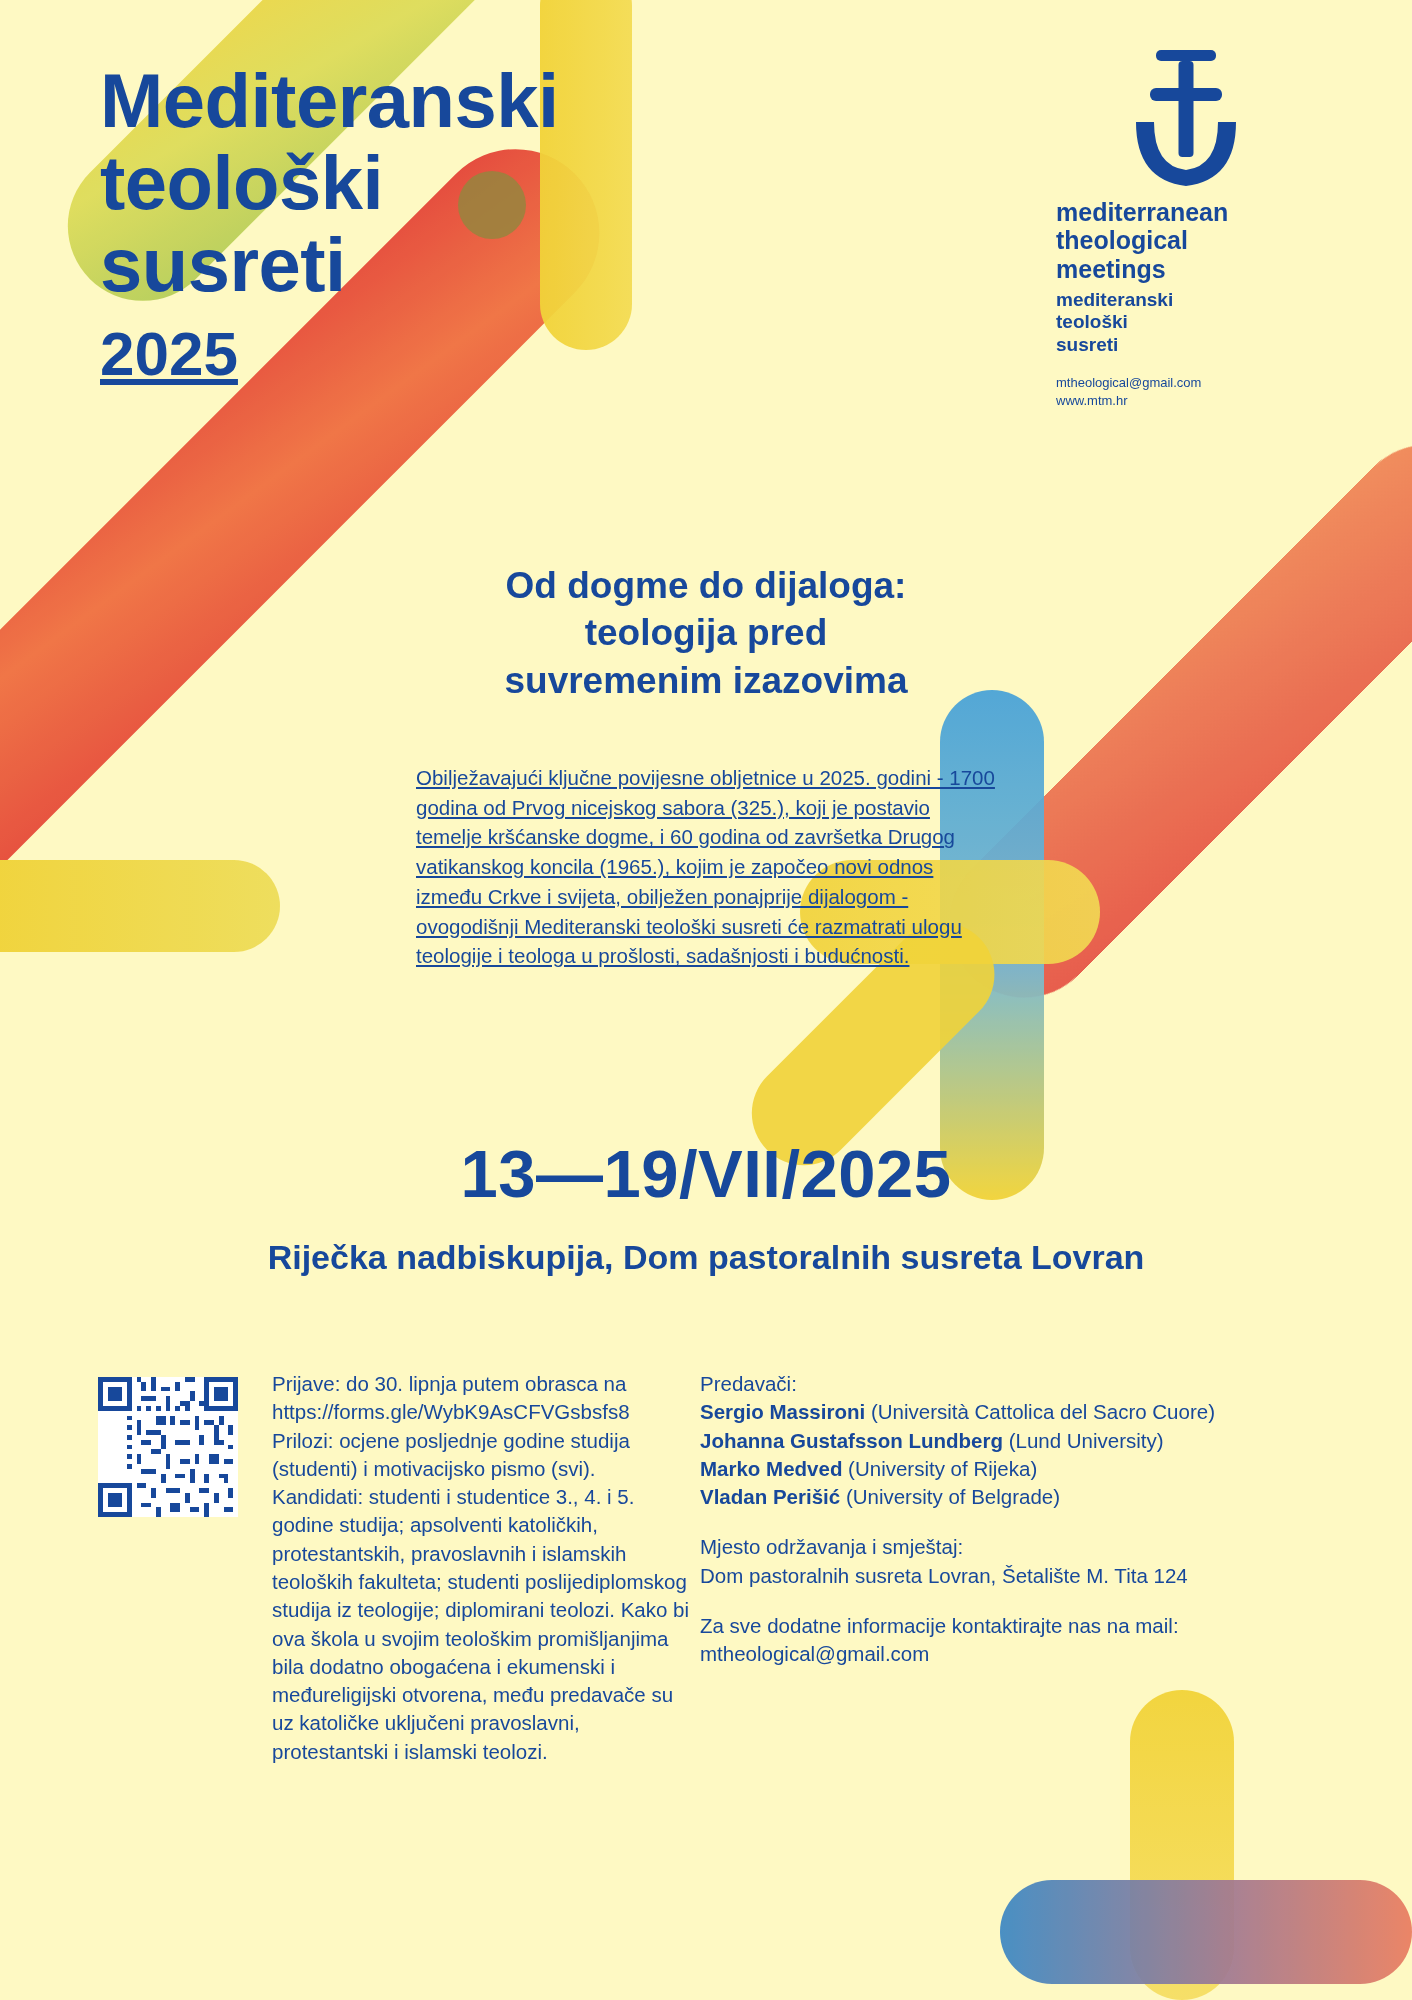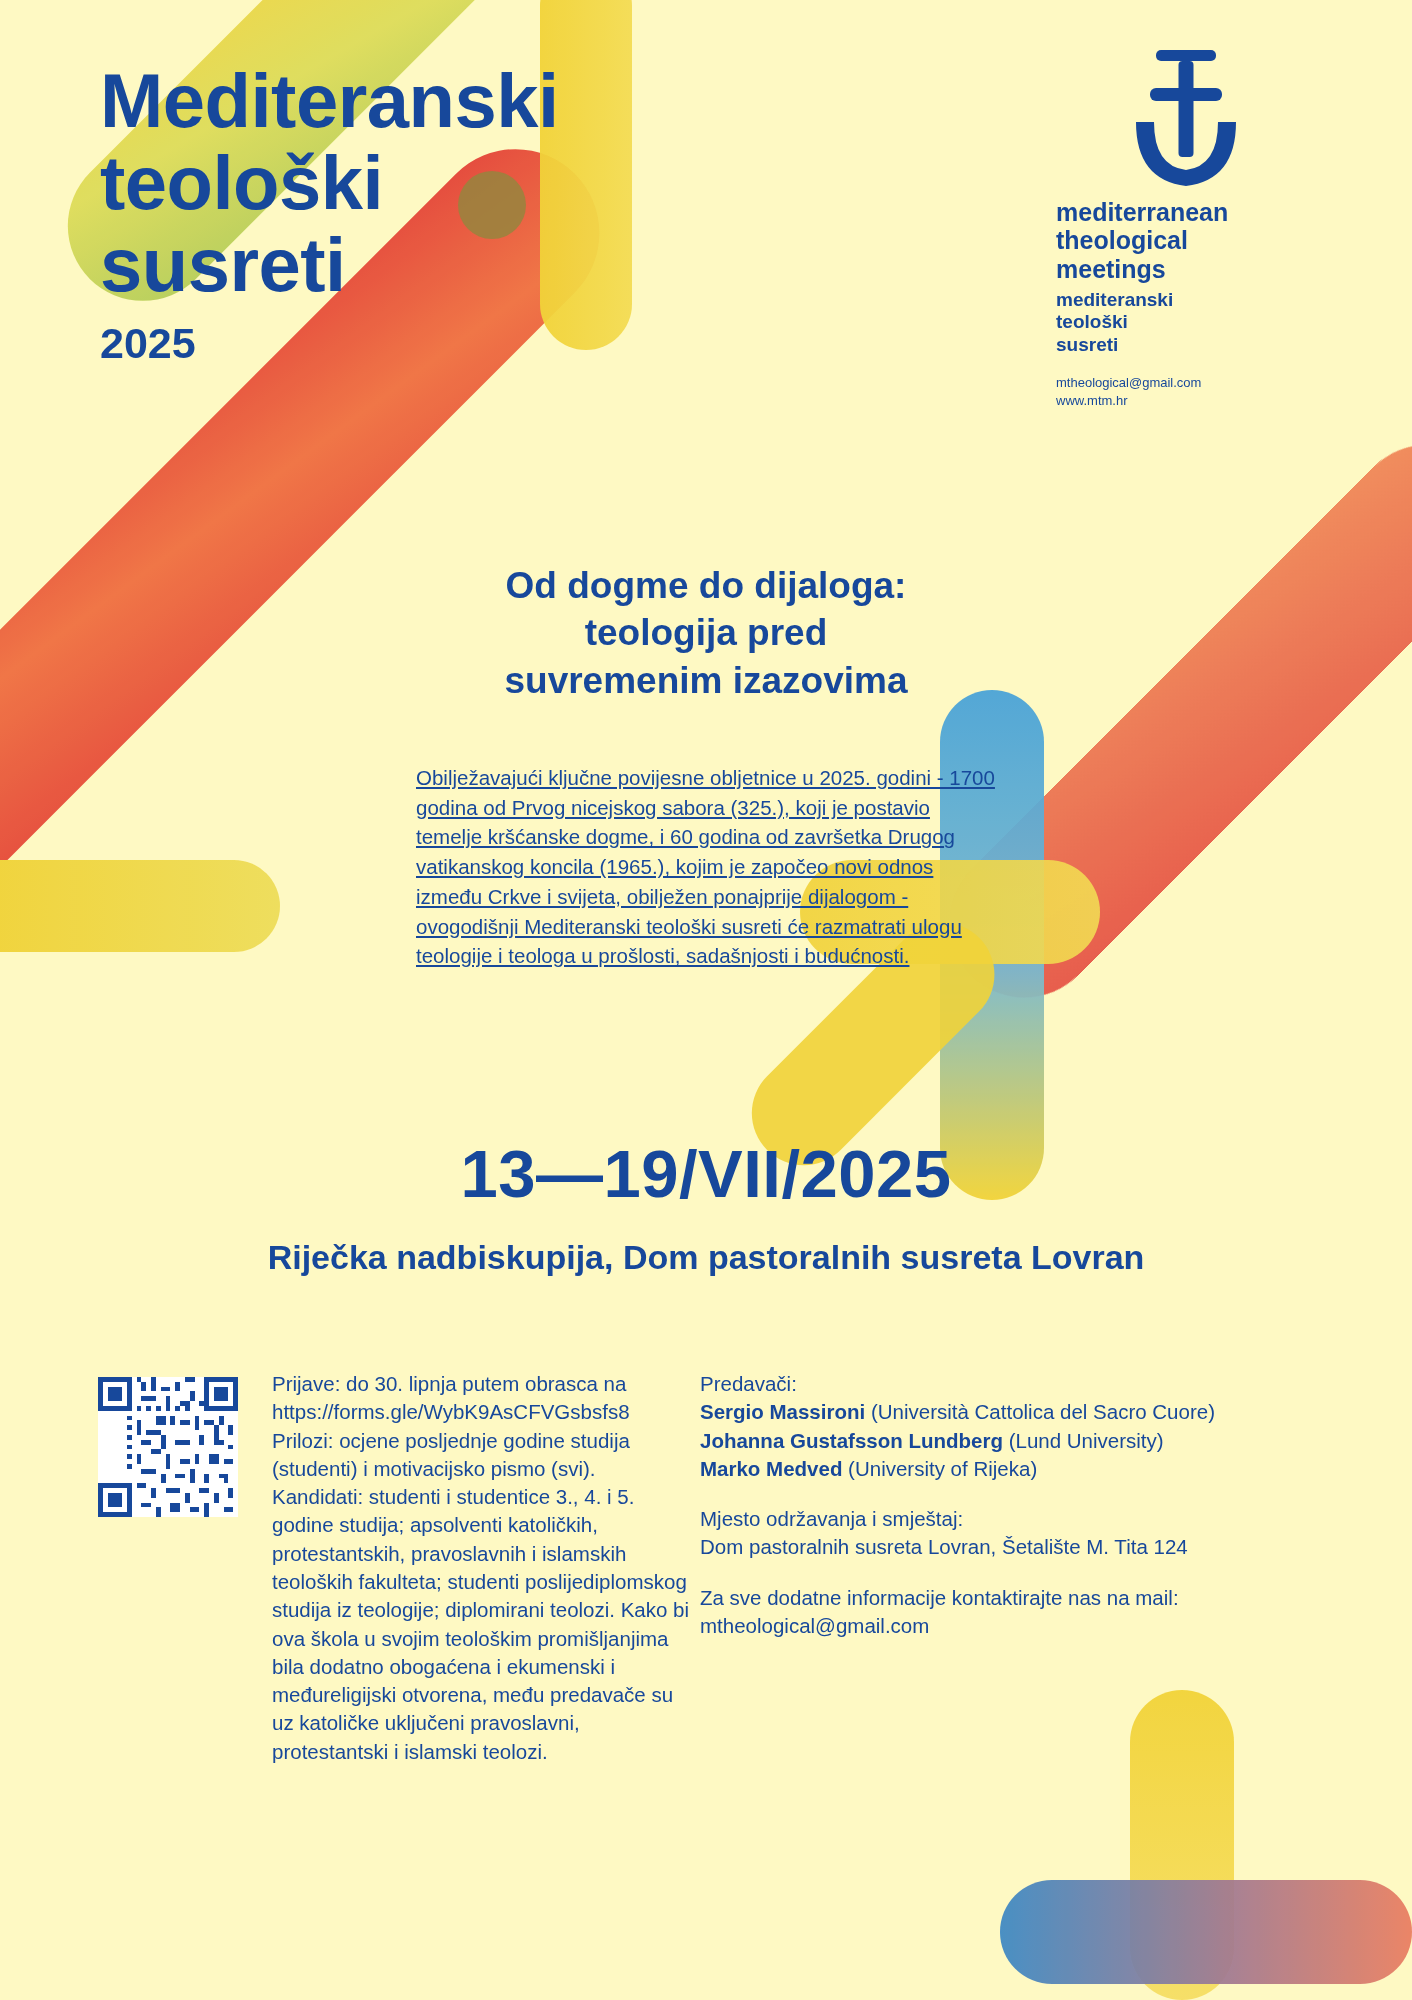--- a/index.html
+++ b/index.html
@@ -33,25 +33,26 @@
   }
   #main-title {
     font-size: 76px;
     font-weight: bold;
     color: #17489b;
     line-height: 1.08;
     letter-spacing: -0.5px;
     white-space: pre-line;
   }
   #title-year {
-    font-size: 43px;
+    font-size: 62px;
     font-weight: bold;
     color: #17489b;
     line-height: 1.1;
     margin-top: 14px;
+    text-decoration: underline;
   }
 
   
   #logo-block {
     position: absolute;
     right: 96px;
     top: 44px;
     width: 260px;
     z-index: 6;
   }
@@ -394,20 +395,24 @@
       <span>(Università Cattolica del Sacro Cuore)</span>
     </p>
     <p class="speaker-row">
       <span class="speaker-name">Johanna Gustafsson Lundberg</span>
       <span>(Lund University)</span>
     </p>
     <p class="speaker-row">
       <span class="speaker-name">Marko Medved</span>
       <span>(University of Rijeka)</span>
     </p>
+    <p class="speaker-row">
+      <span class="speaker-name">Vladan Perišić</span>
+      <span>(University of Belgrade)</span>
+    </p>
 
     <div id="venue-info">Mjesto održavanja i smještaj:
 Dom pastoralnih susreta Lovran, Šetalište M. Tita 124</div>
     <div id="contact-info">Za sve dodatne informacije kontaktirajte nas na mail:
 mtheological@gmail.com</div>
   </div>
 
 </div>
 
 </body></html>

